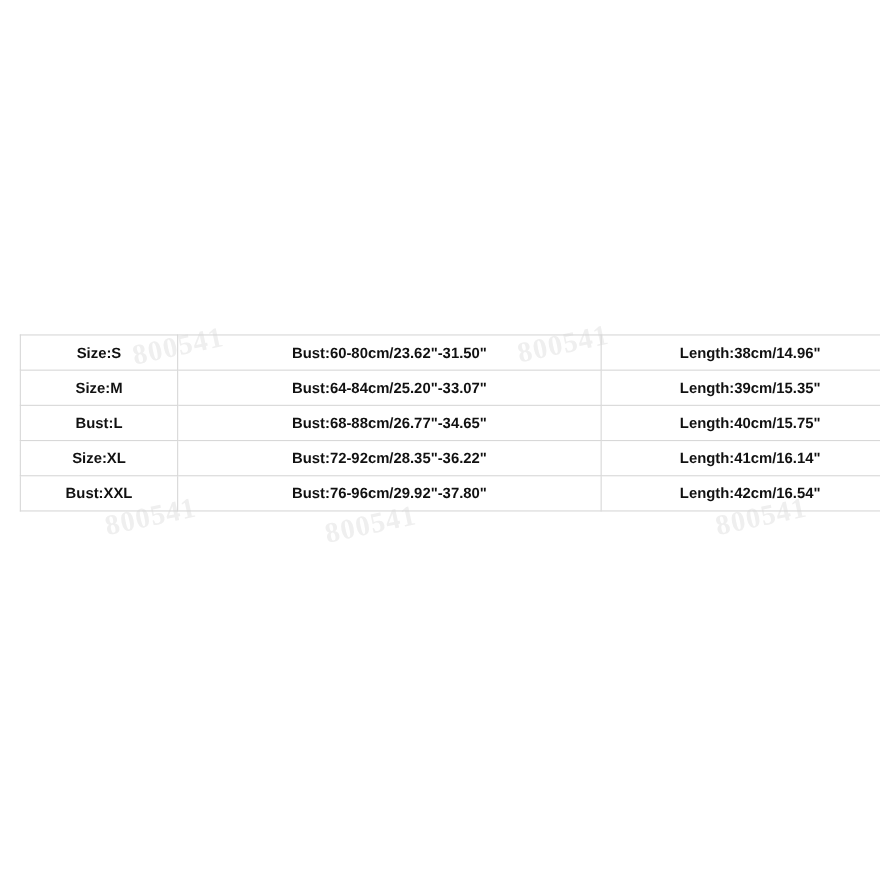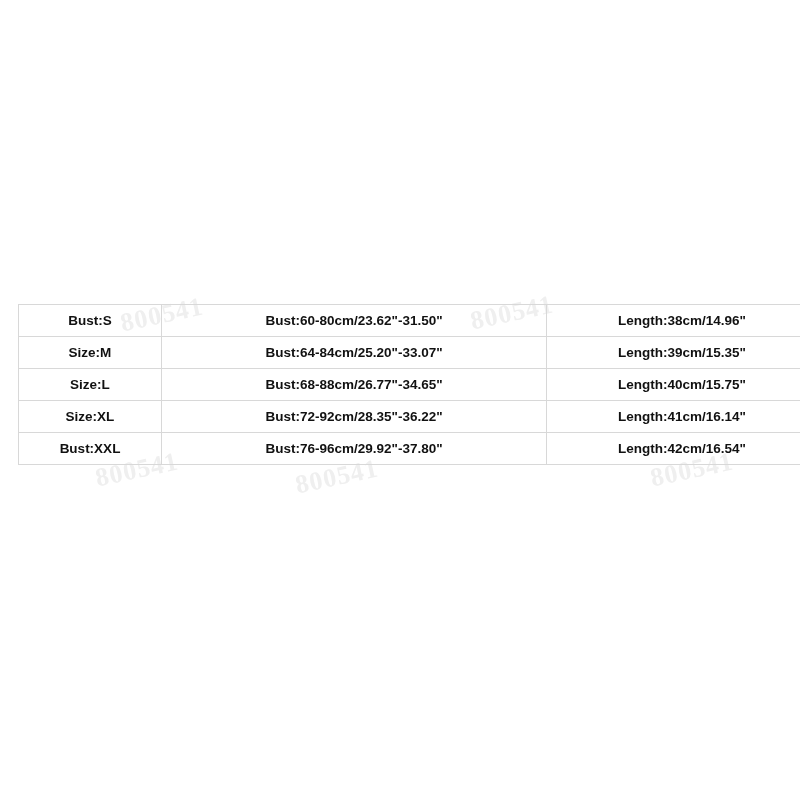--- a/index.html
+++ b/index.html
@@ -95,21 +95,21 @@
     <span class="watermark wm3">800541</span>
     <span class="watermark wm4">800541</span>
     <span class="watermark wm5">800541</span>
   </div>
 
   <div class="size-table-wrap">
     <table class="size-table">
       <tbody>
         <tr>
           <td class="col-size">
-              <span class="cell-inner">Bust:S</span>
+              <span class="cell-inner">Size:S</span>
             </td>
           <td class="col-bust">
               <span class="cell-inner">Bust:60-80cm/23.62"-31.50"</span>
             </td>
           <td class="col-length">
               <span class="cell-inner">Length:38cm/14.96"</span>
             </td>
         </tr>
         <tr>
           <td class="col-size">
@@ -117,21 +117,21 @@
             </td>
           <td class="col-bust">
               <span class="cell-inner">Bust:64-84cm/25.20"-33.07"</span>
             </td>
           <td class="col-length">
               <span class="cell-inner">Length:39cm/15.35"</span>
             </td>
         </tr>
         <tr>
           <td class="col-size">
-              <span class="cell-inner">Size:L</span>
+              <span class="cell-inner">Bust:L</span>
             </td>
           <td class="col-bust">
               <span class="cell-inner">Bust:68-88cm/26.77"-34.65"</span>
             </td>
           <td class="col-length">
               <span class="cell-inner">Length:40cm/15.75"</span>
             </td>
         </tr>
         <tr>
           <td class="col-size">

